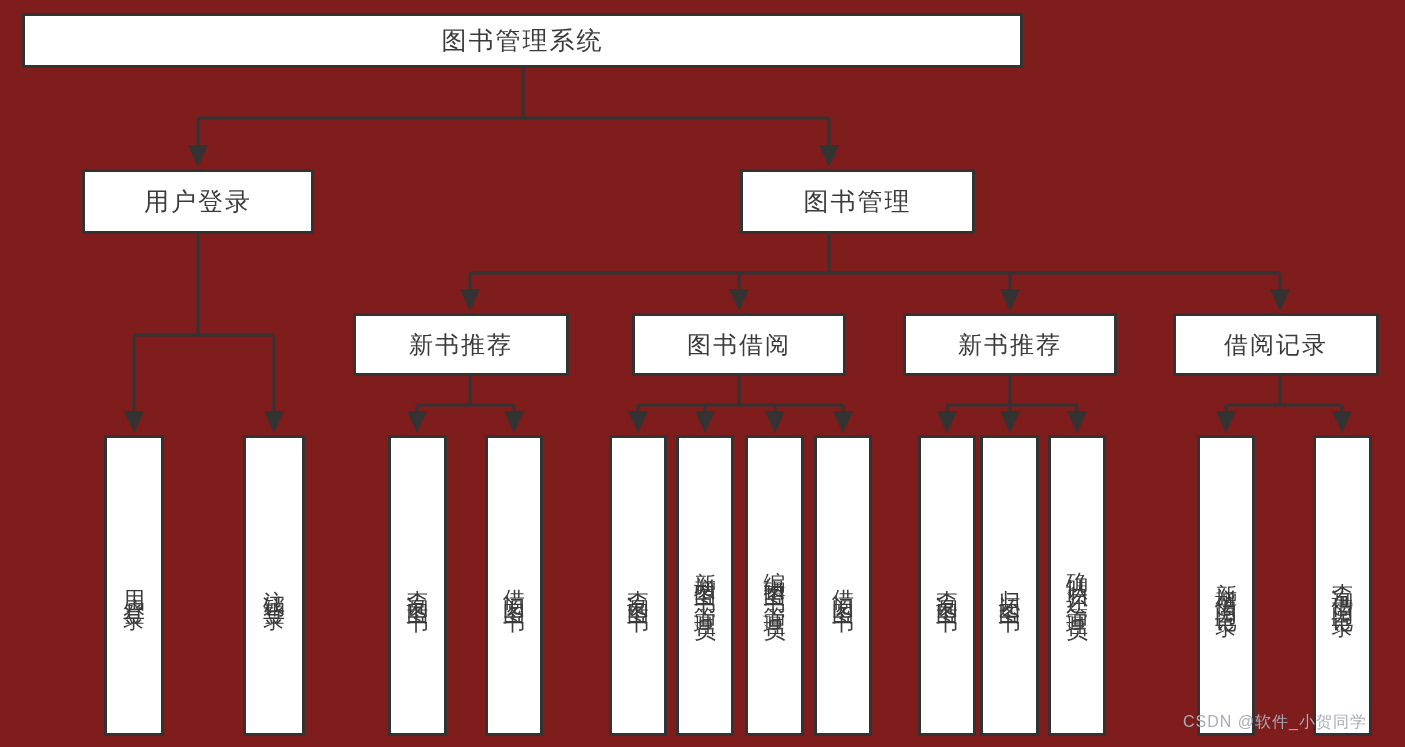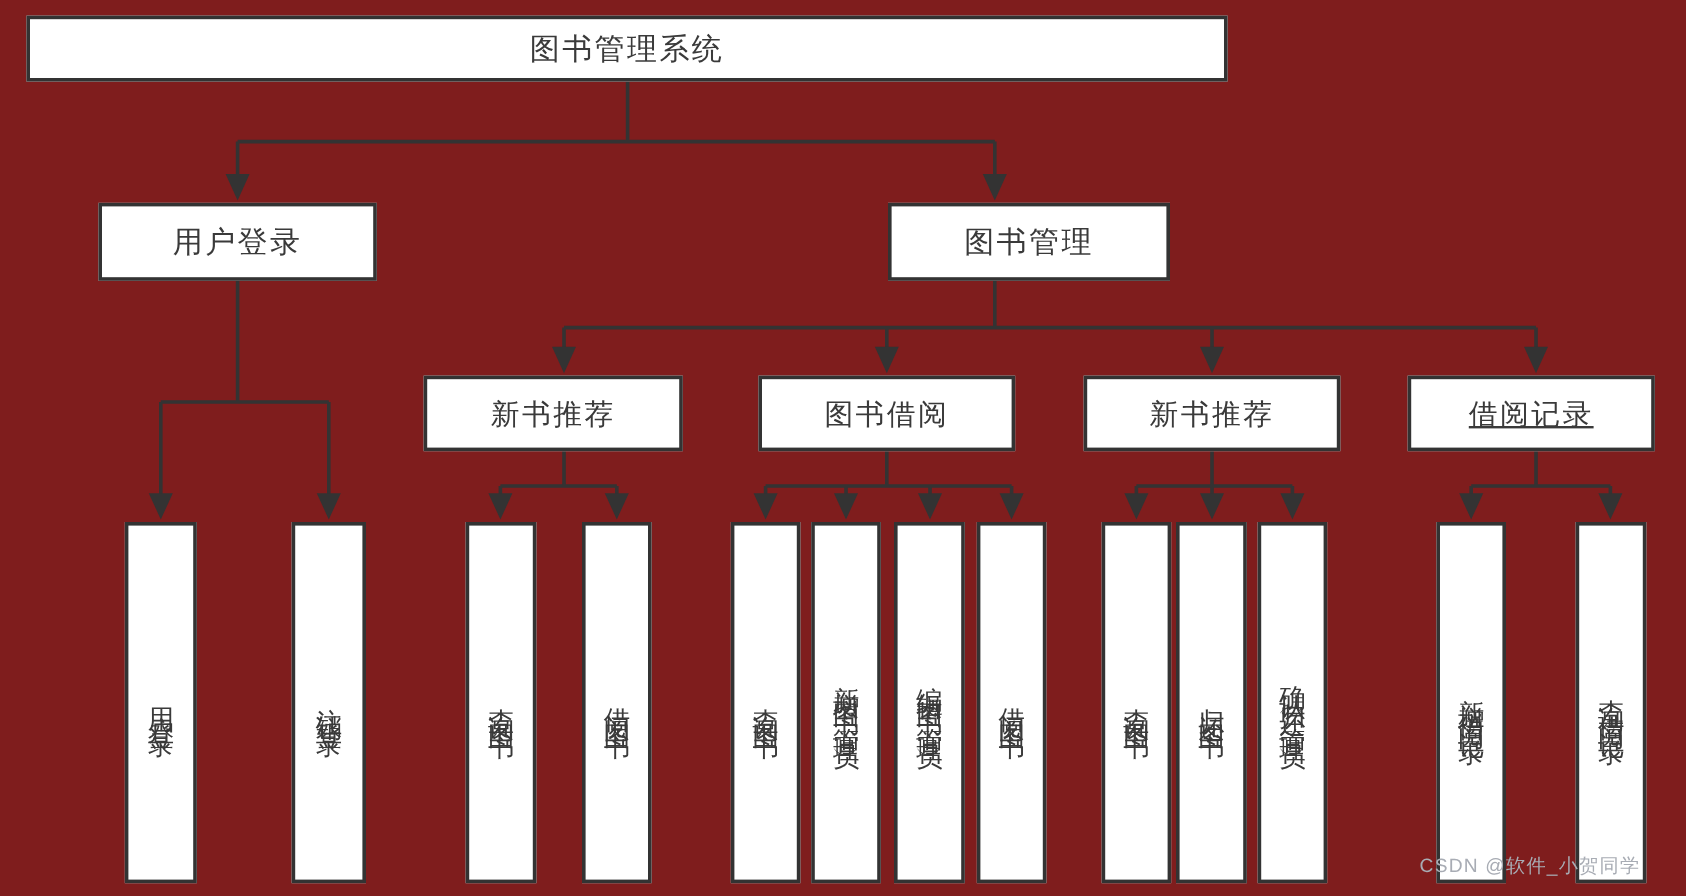--- a/index.html
+++ b/index.html
@@ -114,21 +114,21 @@
 
   <div class="node h-node lvl3" style="left:353px; width:216px;text-align:center;">
     <span>新书推荐</span>
   </div>
   <div class="node h-node lvl3" style="left:632px; width:214px;">
     <span>图书借阅</span>
   </div>
   <div class="node h-node lvl3" style="left:903px; width:214px;">
     <span>新书推荐</span>
   </div>
-  <div class="node h-node lvl3" style="left:1173px; width:206px;text-decoration:underline;">
+  <div class="node h-node lvl3" style="left:1173px; width:206px;">
     <span>借阅记录</span>
   </div>
 
   <div class="node leaf" style="left:104px; width:60px;">
     <span>用户登录</span>
   </div>
   <div class="node leaf" style="left:243px; width:62px;">
     <span>注销登录</span>
   </div>
 

